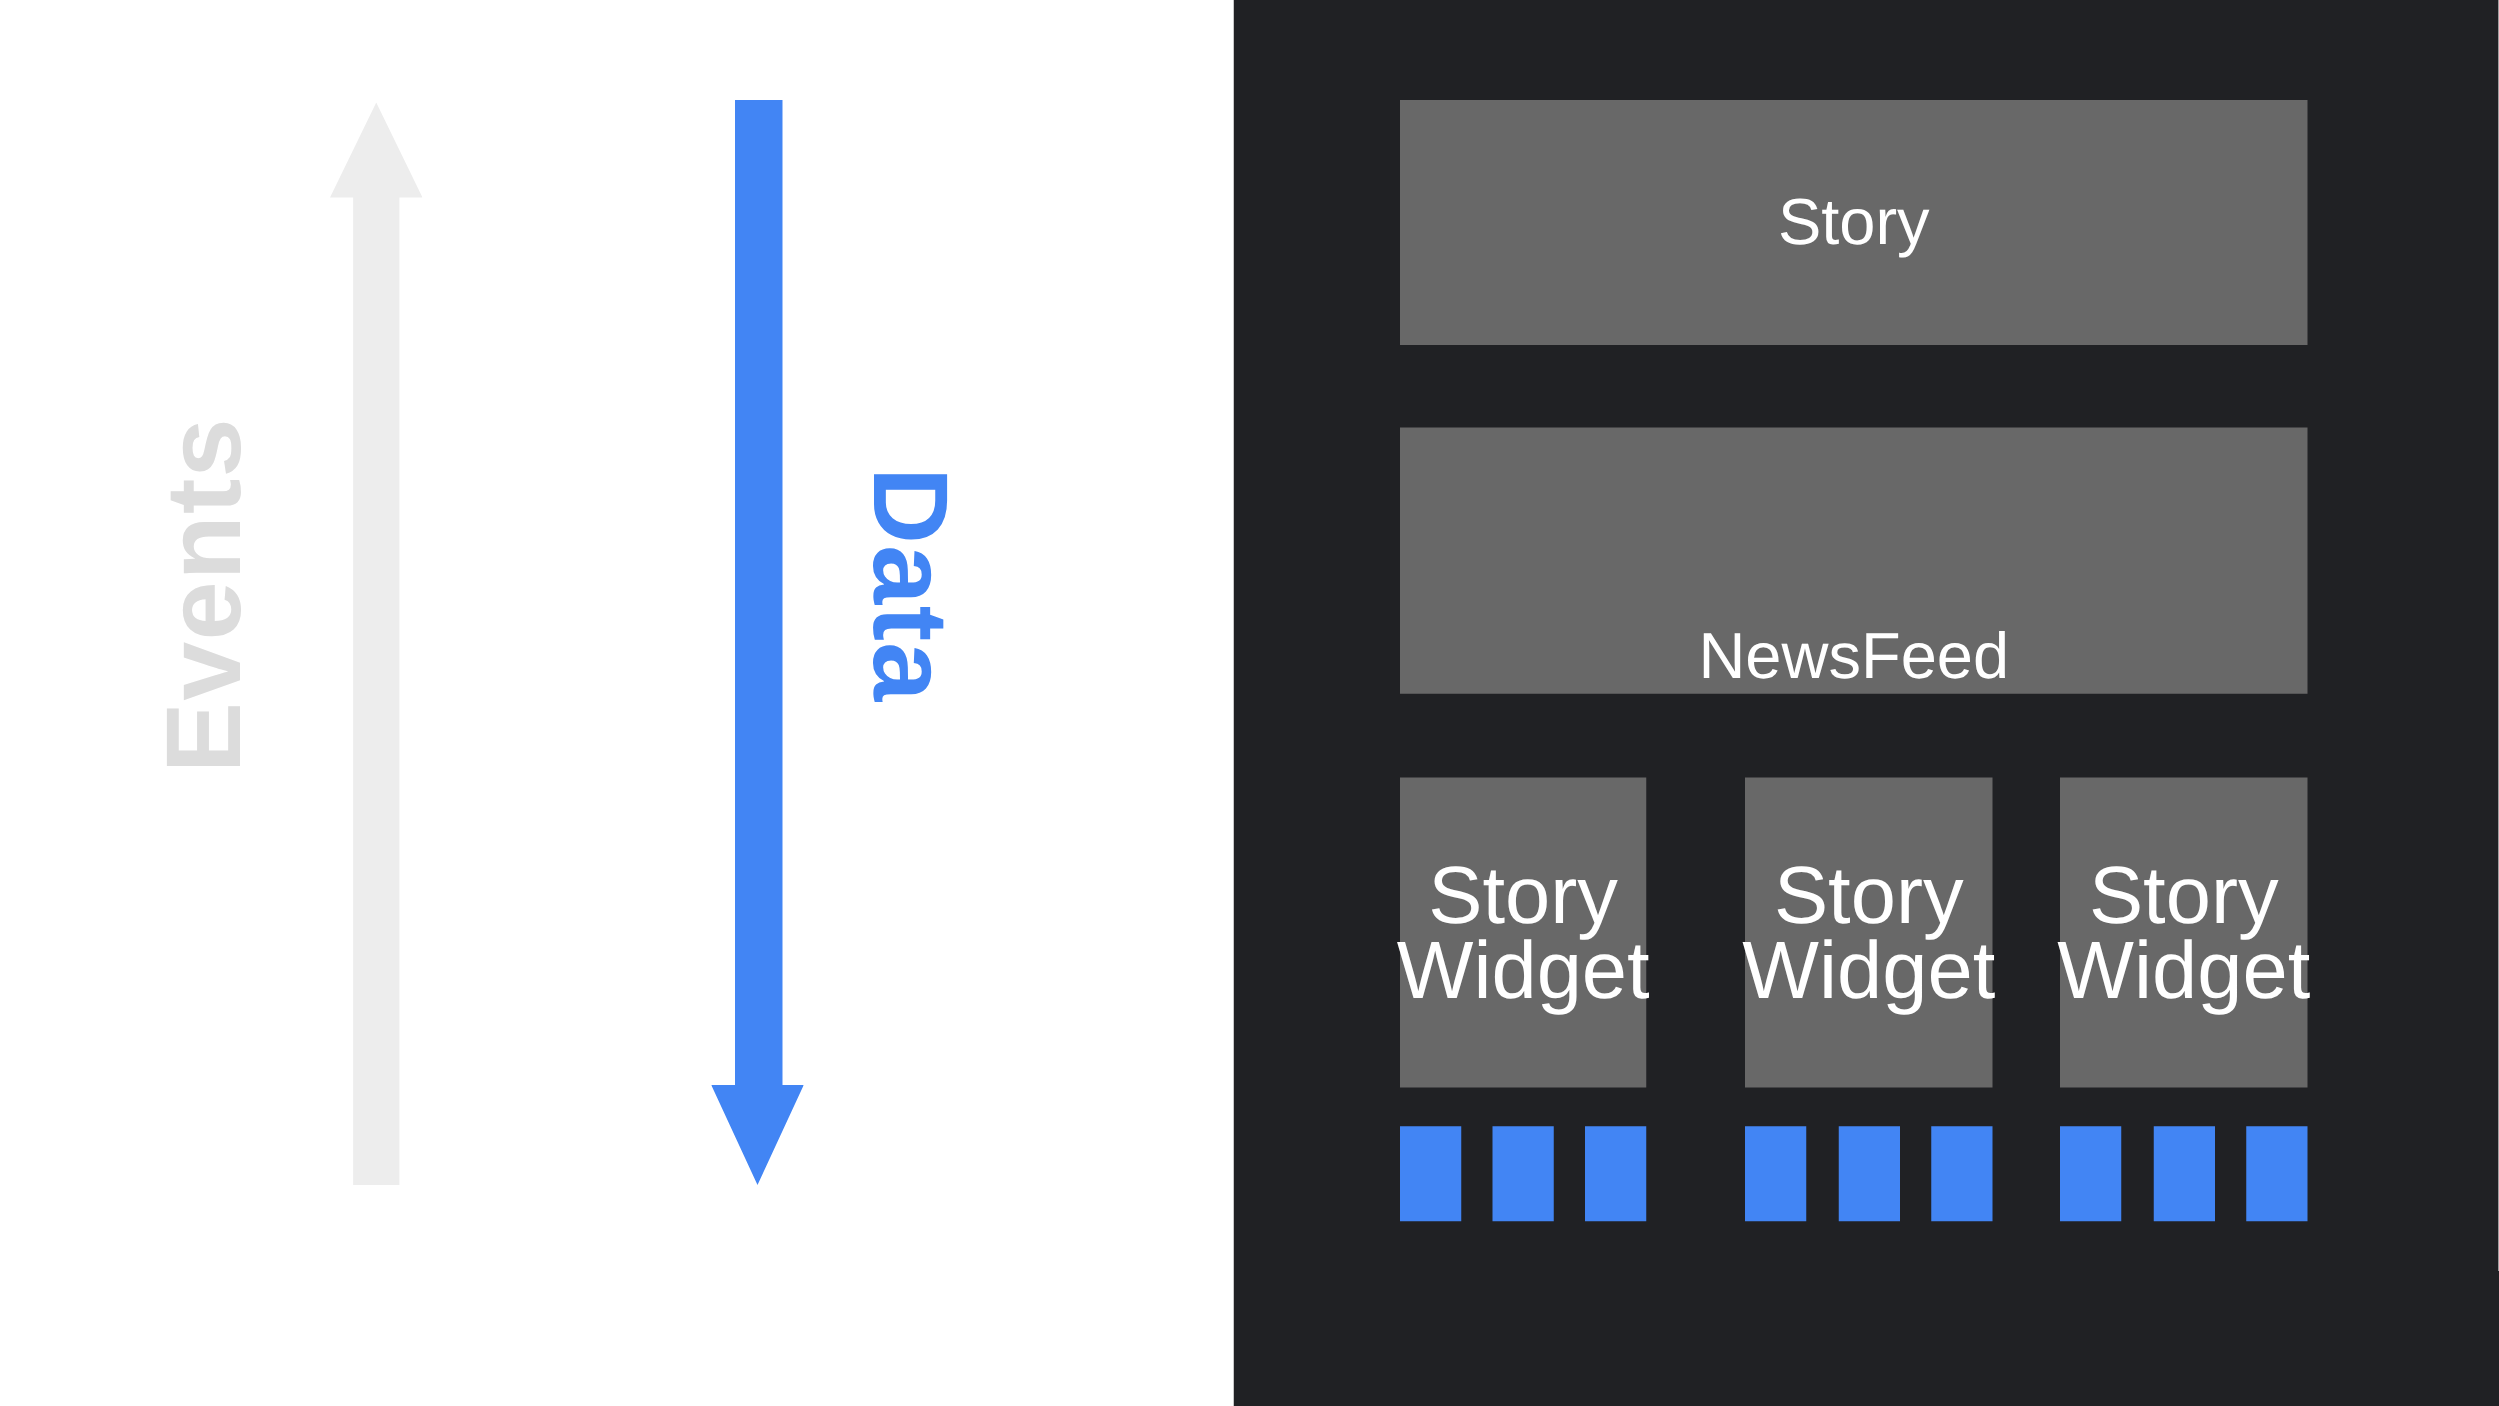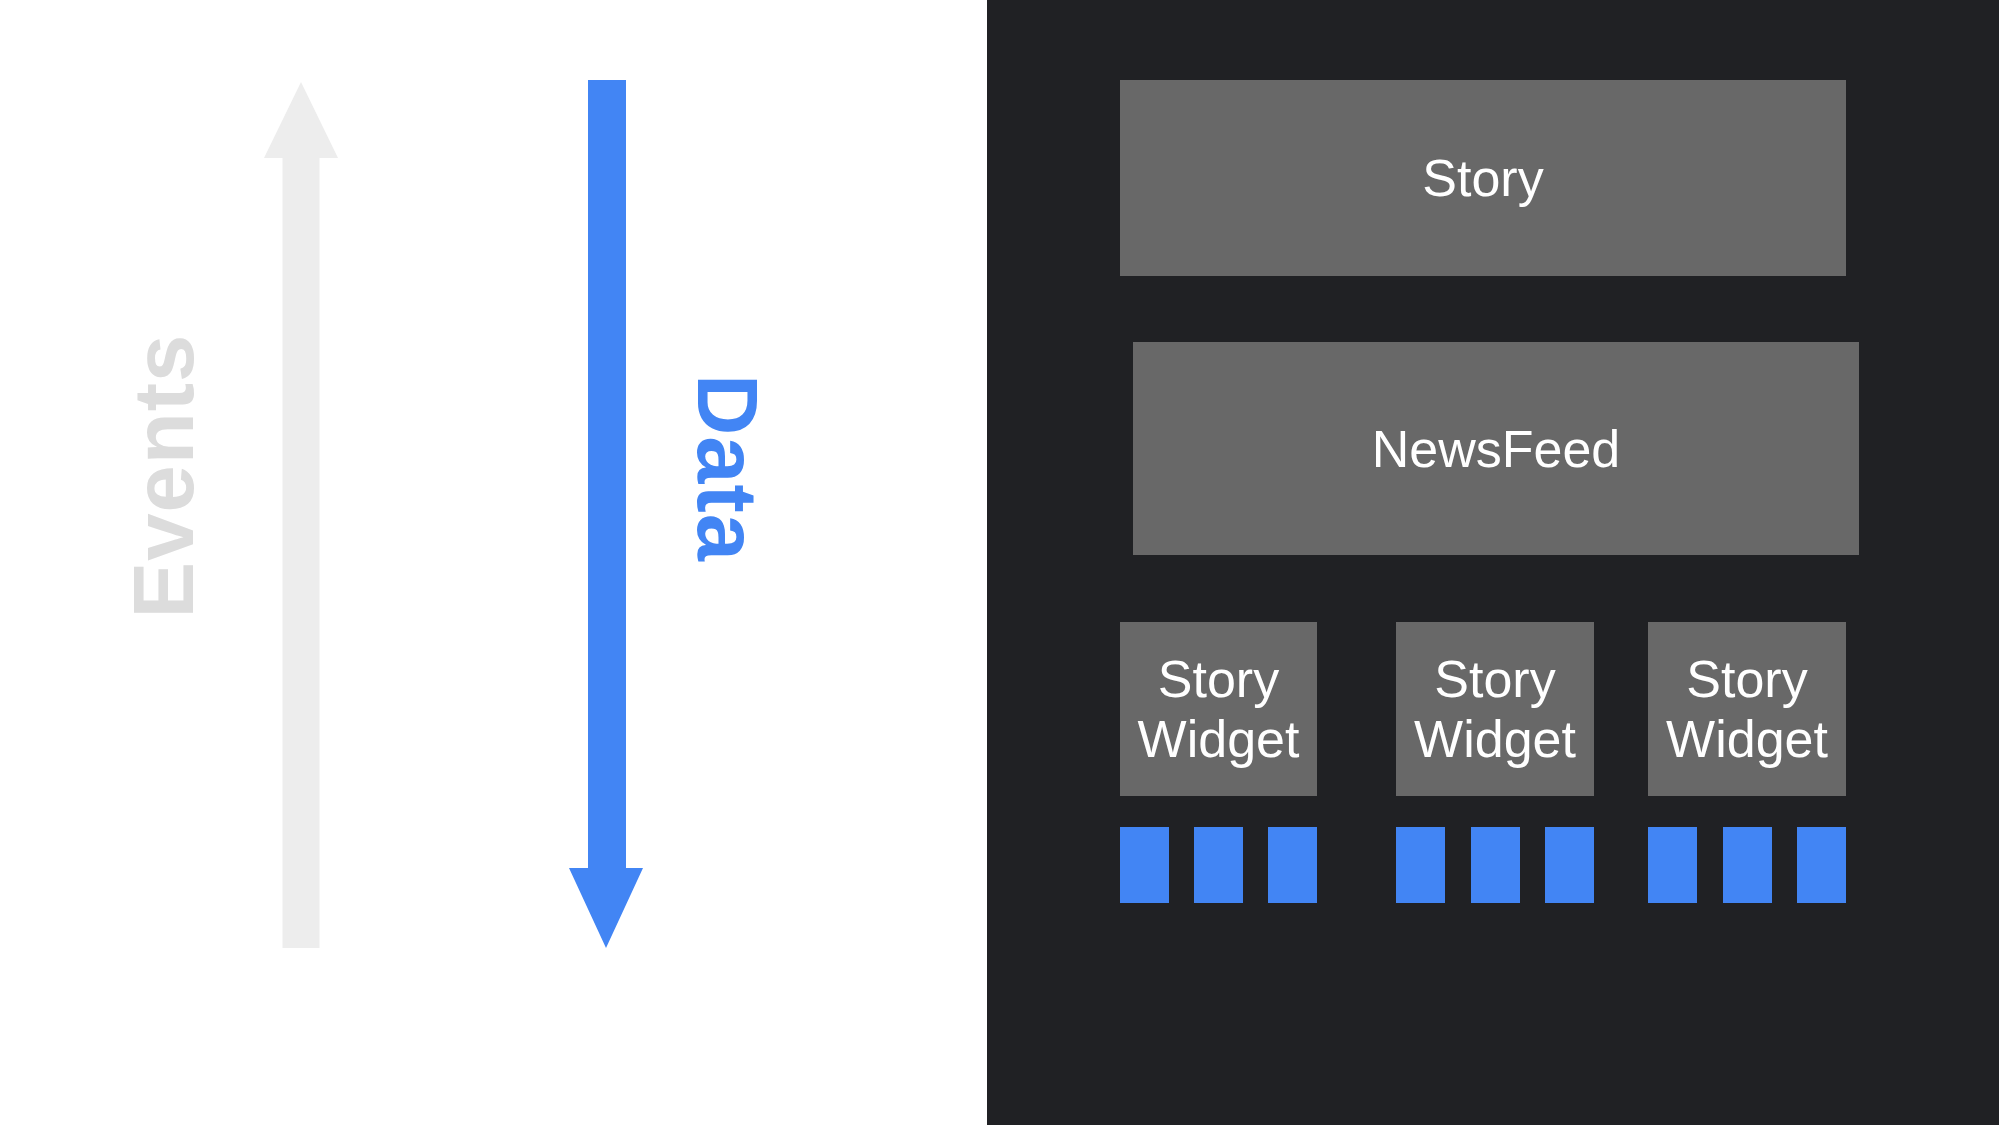--- a/index.html
+++ b/index.html
@@ -41,35 +41,35 @@
   }
   .gray-box{
     position:absolute;
     background:var(--box-gray,#686868);
     color:var(--box-text,#ffffff);
     display:flex;align-items:center;justify-content:center;
     font-size:52px;
     text-align:center;
   }
   #screen-box{left:133px;top:80px;width:726px;height:196px;}
-  #newsfeed-box{left:146px;top:342px;width:726px;height:213px;}
+  #newsfeed-box{left:133px;top:342px;width:726px;height:213px;align-items:flex-end;}
   .story-col{
     position:absolute;top:622px;
     display:flex;flex-direction:column;
   }
   #story-col-1{left:133px;width:197px;}
   #story-col-2{left:409px;width:198px;}
   #story-col-3{left:661px;width:198px;}
   .story-box{
-    height:174px;
+    height:248px;
     background:var(--box-gray,#686868);
     color:var(--box-text,#ffffff);
     display:flex;align-items:center;justify-content:center;
     text-align:center;
-    font-size:52px;line-height:60px;
+    font-size:65px;line-height:60px;
   }
   .squares{
     margin-top:31px;
     display:flex;justify-content:space-between;
   }
   .square{
     width:49px;height:76px;
     background:var(--accent-blue,#4285F4);
   }
 </style>

